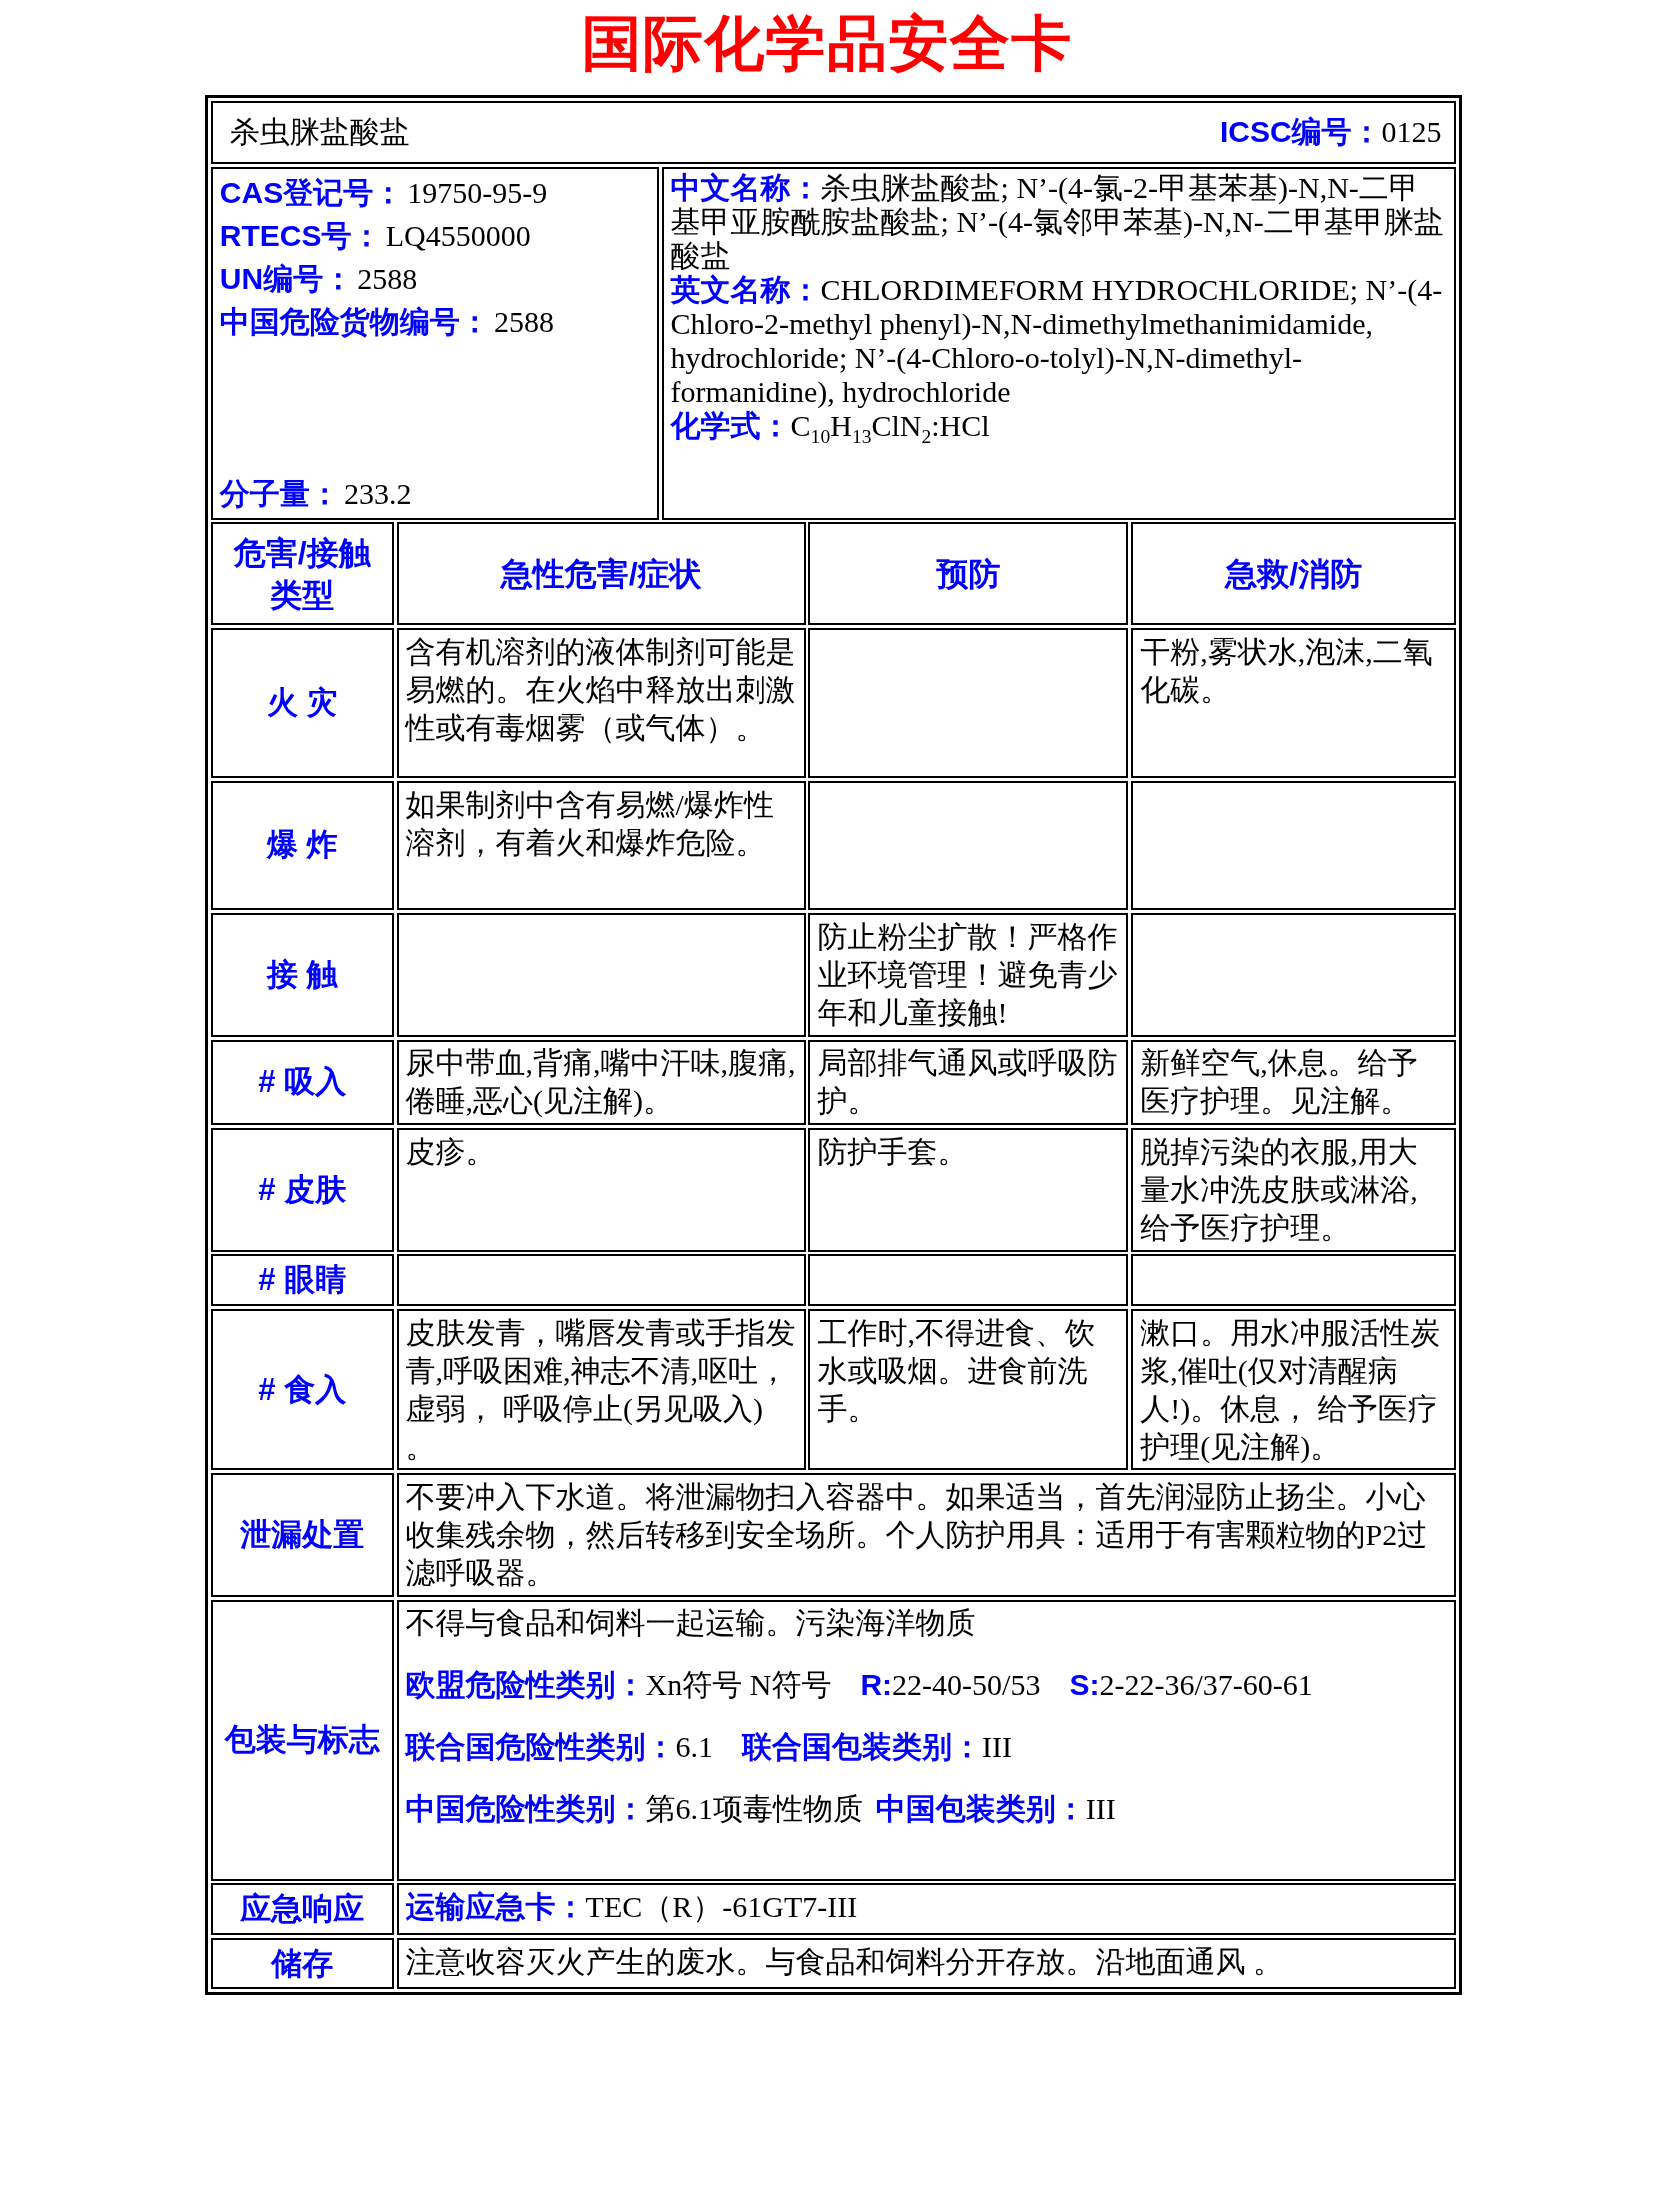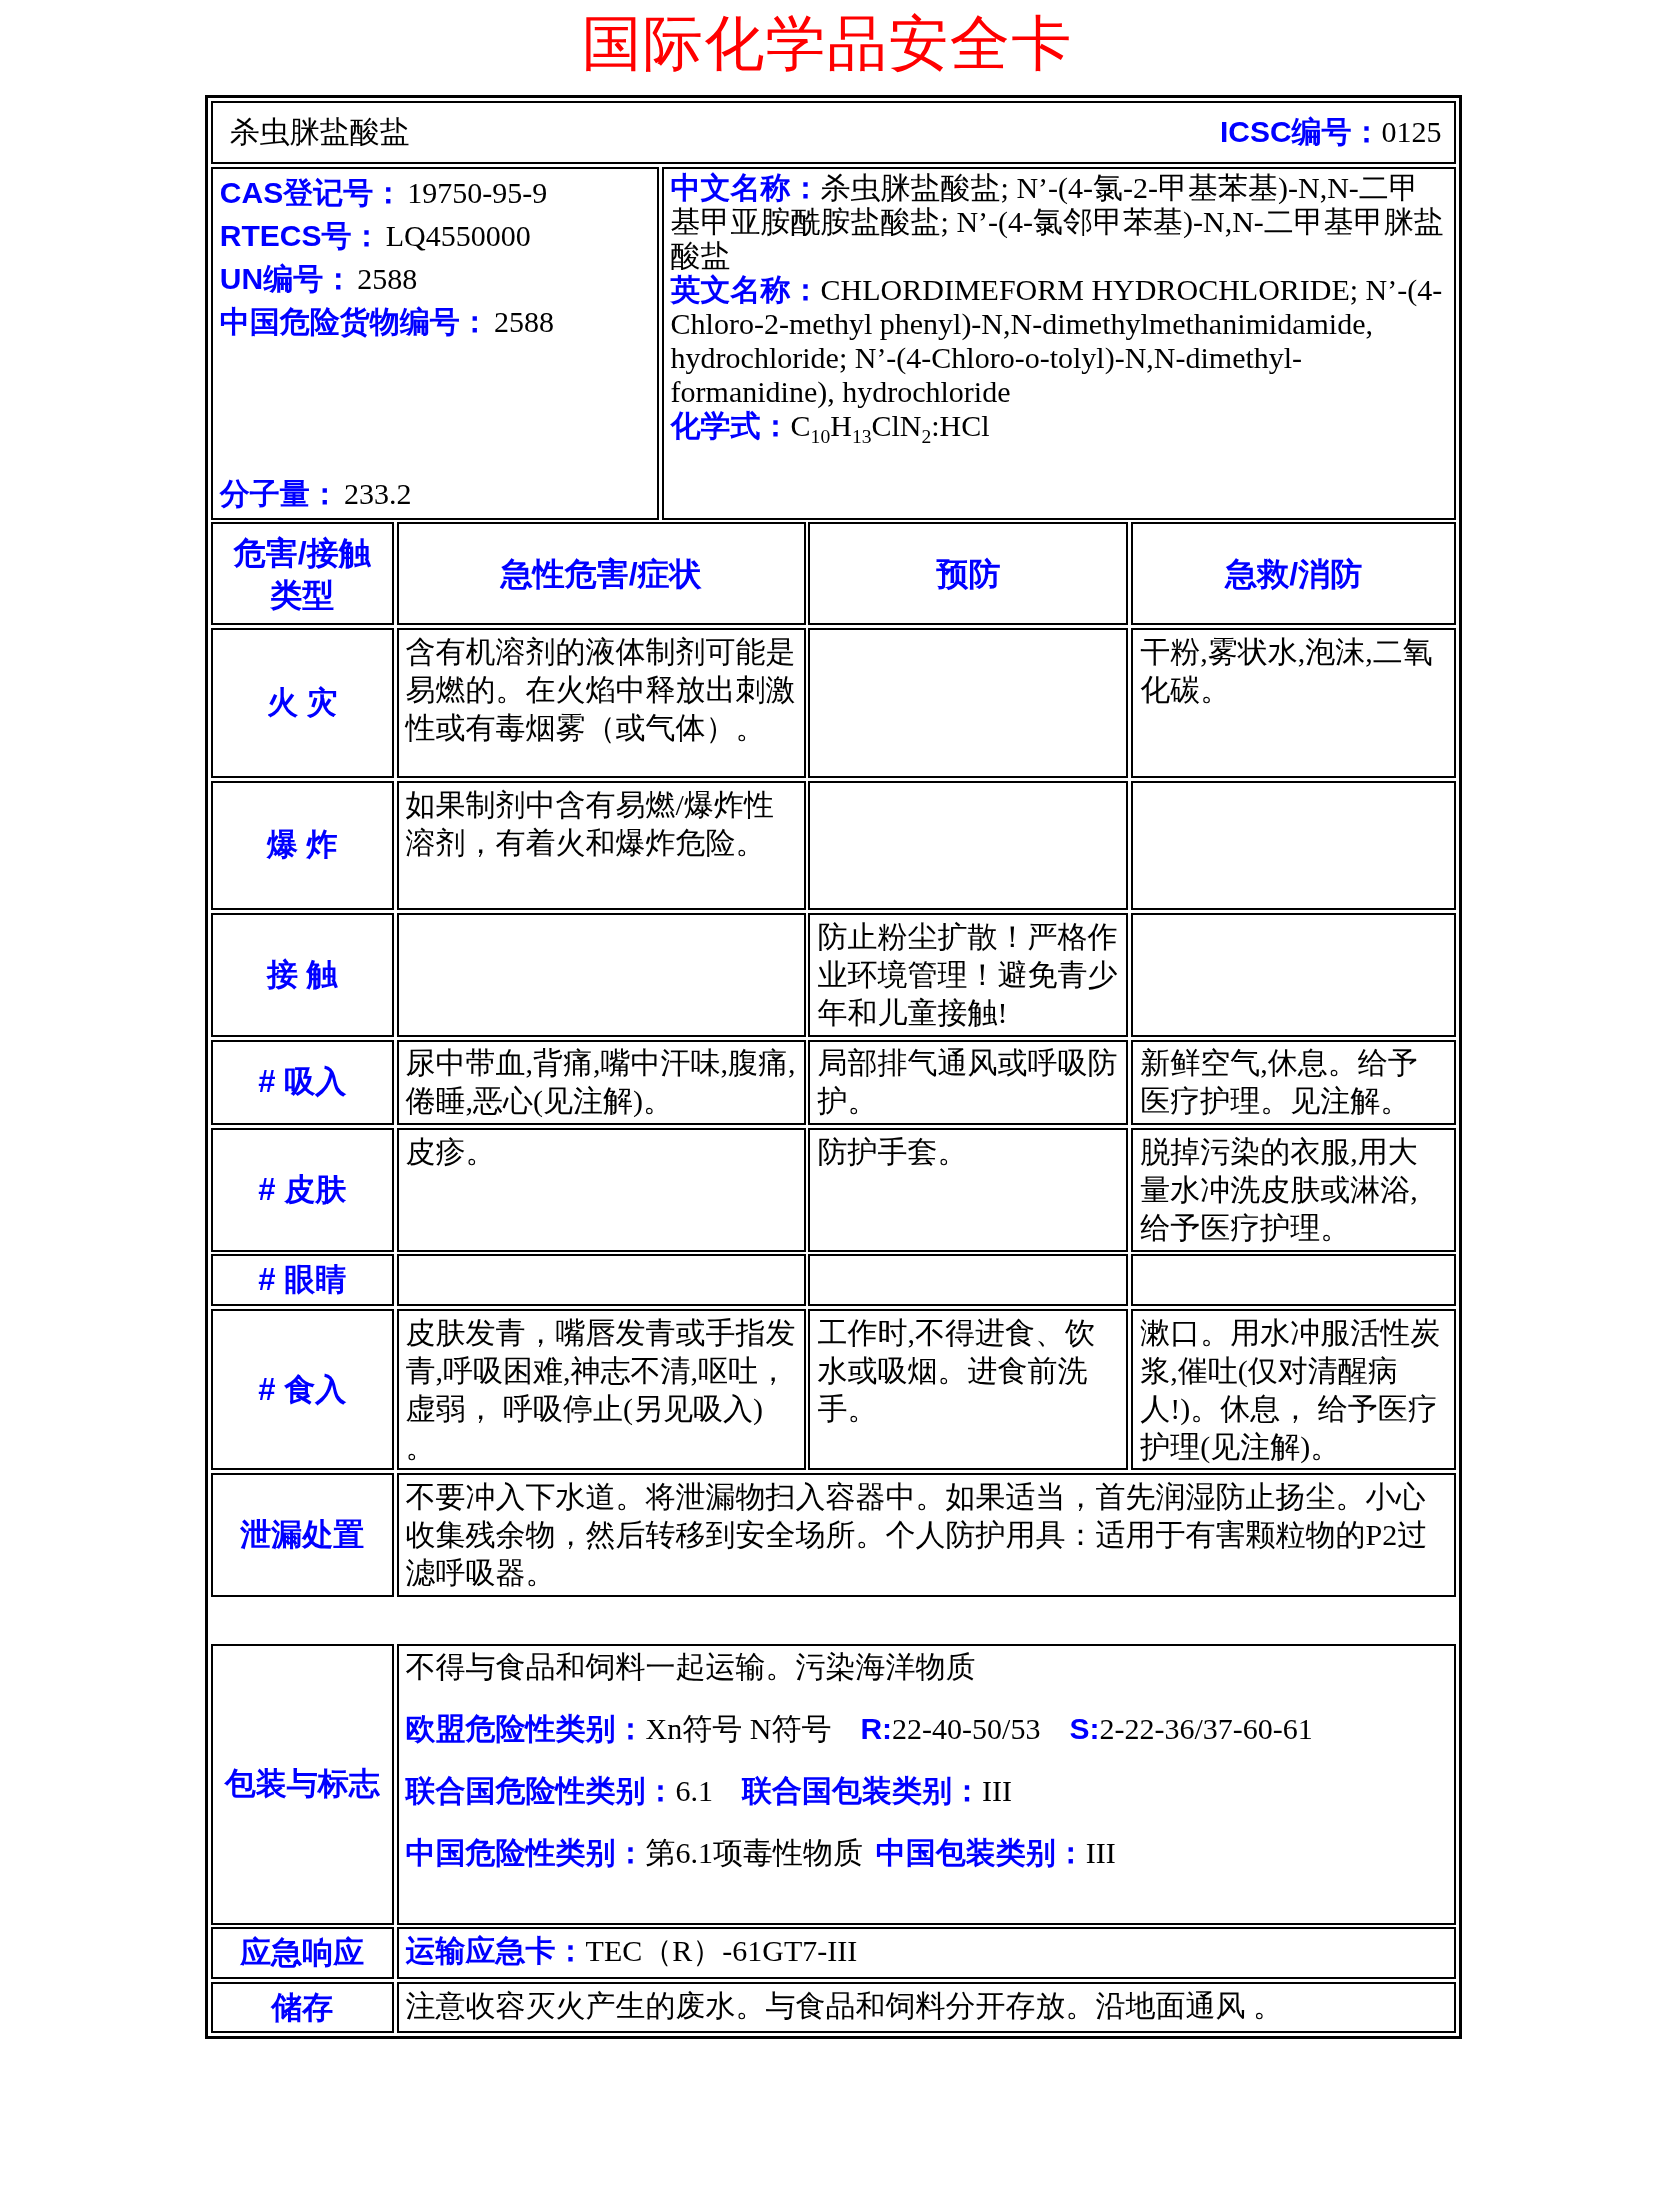--- a/index.html
+++ b/index.html
@@ -7,21 +7,21 @@
   body {
     width: 1654px;
     min-height: 2205px;
     font-family: "Liberation Serif", "DejaVu Serif", serif;
     color: #000000;
   }
   .page-title {
     margin-top: 4.2px;
     text-align: center;
     font-size: 60px;
-    font-weight: normal;
+    font-weight: bold;
     color: #ff0000;
     font-family: "Liberation Serif", "DejaVu Serif", serif;
     letter-spacing: 1.4px;
   }
   .card {
     margin: 9.8px 0 0 205px;
     width: 1257px;
     border: 3.5px solid #000;
     padding: 2.8px;
     background: #ffffff;
@@ -70,21 +70,21 @@
   .hdr .label-cell { font-size: 32px; }
   .r-fire .cell { min-height: 150px; }
   .r-expl .cell { min-height: 129px; }
   .r-expo .cell { min-height: 124px; }
   .r-inh  .cell { min-height: 77px; }
   .r-skin .cell { min-height: 110px; }
   .r-eye  .cell { min-height: 50px; }
   .r-ing  .cell { min-height: 156px; }
   .wide { flex: 1; }
   .r-spill .cell { min-height: 117px; }
-  .r-pack .cell { min-height: 281px; margin-top: 44px; }
+  .r-pack .cell { min-height: 281px; }
   .r-emer .cell { min-height: 38px; }
   .r-stor .cell { min-height: 42px; }
   .pack-p { margin-bottom: 24px; }
   .pack-p:last-child { margin-bottom: 0; }
   .gap-l { margin-left: 29px; }
   .gap-s { margin-left: 12.6px; }
 </style>
 </head>
 <body>
 

